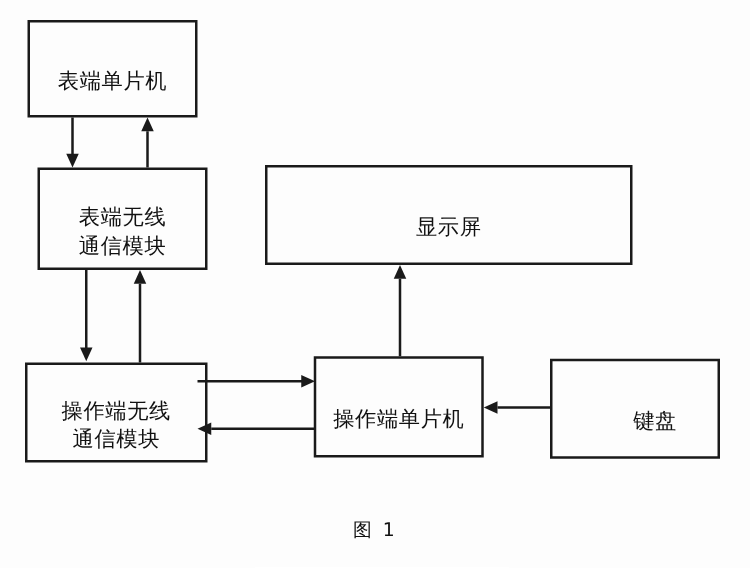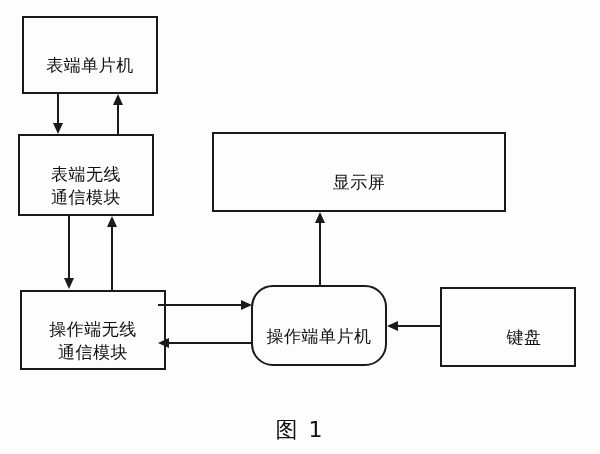--- a/index.html
+++ b/index.html
@@ -32,24 +32,24 @@
   .block .label {
     font-size: 17px;
     line-height: 1.35;
     color: #111111;
     letter-spacing: 0.5px;
     white-space: pre-line;
     font-family: "DejaVu Sans", "Liberation Sans", sans-serif;
     margin-top: 21px;
   }
   #blk-meter-mcu      { left: 22px;  top: 16px;  width: 136px; height: 78px; }
-  #blk-meter-wireless { left: 18px;  top: 134px; width: 136px; height: 82px; }
+  #blk-meter-wireless { left: 30px;  top: 134px; width: 136px; height: 82px; }
   #blk-op-wireless    { left: 20px;  top: 290px; width: 146px; height: 80px; }
   #blk-display        { left: 212px; top: 132px; width: 294px; height: 80px; }
-  #blk-op-mcu         { left: 251px; top: 285px; width: 136px; height: 81px; border-radius: 22px; }
+  #blk-op-mcu         { left: 251px; top: 285px; width: 136px; height: 81px; }
   #blk-keyboard       { left: 440px; top: 287px; width: 136px; height: 80px; padding-left: 32px; }
 
   
   .vline {
     position: absolute;
     width: 2px;
     background: #1a1a1a;
   }
   .hline {
     position: absolute;
@@ -82,21 +82,21 @@
     border-bottom: 5px solid transparent;
     border-left: 11px solid #1a1a1a;
   }
   
   #figure-caption {
     position: absolute;
     left: 0;
     top: 415px;
     width: 600px;
     text-align: center;
-    font-size: 22px;
+    font-size: 15px;
     color: #111111;
     letter-spacing: 2px;
   }
 </style>
 </head>
 <body>
 
 <div id="canvas">
 
   <div class="block" id="blk-meter-mcu">

